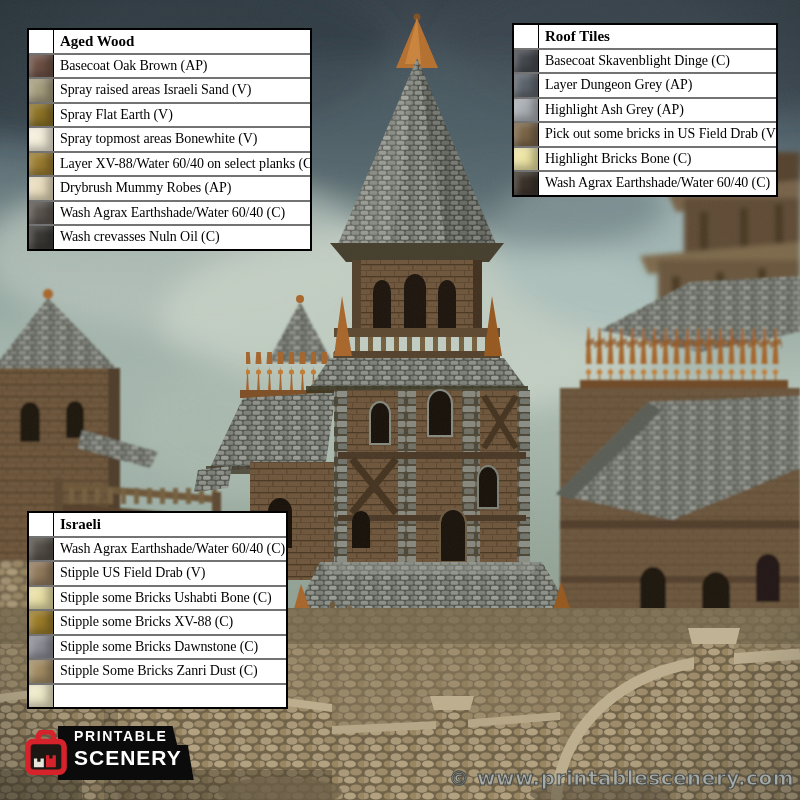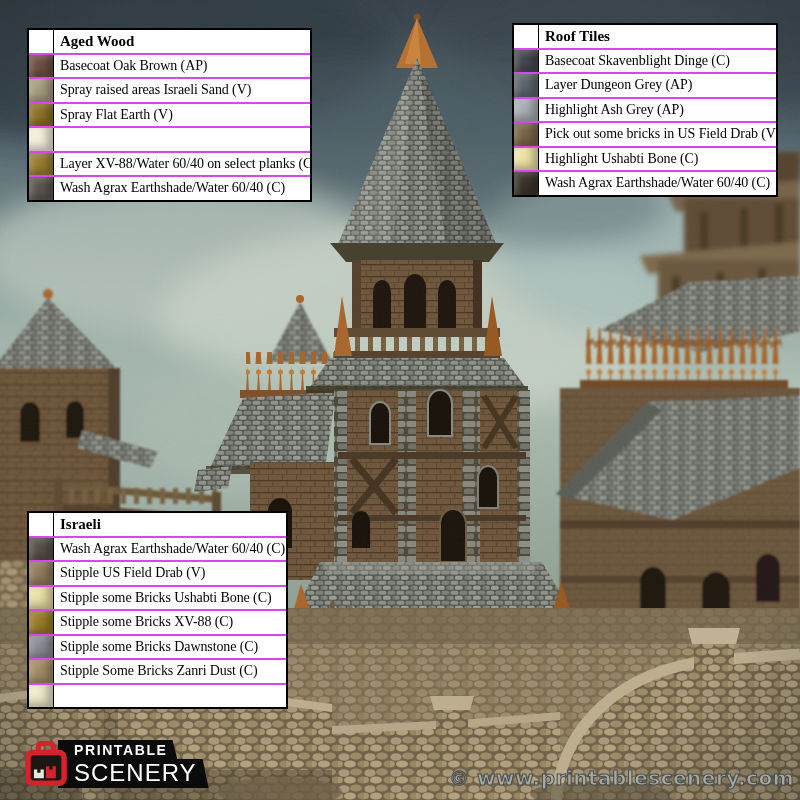--- a/index.html
+++ b/index.html
@@ -2,37 +2,37 @@
 <html><head>
 <meta charset="utf-8">
 <style>
   html,body{margin:0;padding:0;background:#222;}
   .stage{position:relative;width:800px;height:800px;overflow:hidden;background:#5a6a6e;font-family:"Liberation Sans",sans-serif;}
   .scene{position:absolute;left:0;top:0;width:800px;height:800px;display:block;}
 
   
   .paint-table{position:absolute;background:#fff;border:2px solid #000;box-sizing:border-box;
     font-family:"Liberation Serif",serif;}
-  .prow{display:flex;align-items:center;height:22.5px;border-bottom:2px solid #d946ef;}
+  .prow{display:flex;align-items:center;height:22.5px;border-bottom:2px solid #737373;}
   .prow:last-child{border-bottom:none;}
   .swatch{flex:0 0 24px;width:24px;align-self:stretch;border-right:1px solid #000;
     box-shadow:inset -6px -4px 8px rgba(0,0,0,.30), inset 4px 3px 6px rgba(255,255,255,.22);}
   .phead .swatch{background:#fff;box-shadow:none;}
   .plabel{flex:1;font-size:14px;letter-spacing:-.1px;line-height:22px;padding:0 4px 0 6px;
     white-space:nowrap;overflow:hidden;color:#000;}
   .ptitle{font-weight:bold;font-size:15px;letter-spacing:0;}
 
   
-  .logo{position:absolute;left:24px;bottom:12px;display:flex;align-items:center;}
+  .logo{position:absolute;left:24px;bottom:20px;display:flex;align-items:center;}
   .logo-icon{width:44px;height:46px;position:relative;z-index:2;flex:0 0 44px;}
   .logo-text{margin-left:-10px;display:flex;flex-direction:column;align-items:flex-start;z-index:1;}
   .strip{background:#0b0b0b;color:#fff;line-height:1;}
   .strip1{font-size:14px;font-weight:600;letter-spacing:1.6px;padding:3px 10px 3px 16px;
     clip-path:polygon(0 0,calc(100% - 5px) 0,100% 100%,0 100%);}
-  .strip2{font-size:24px;font-weight:400;letter-spacing:1px;padding:2px 12px 3px 16px;margin-top:-1px;
+  .strip2{font-size:21px;font-weight:700;letter-spacing:1px;padding:2px 12px 12px 16px;margin-top:-1px;
     clip-path:polygon(0 0,calc(100% - 6px) 0,100% 100%,0 100%);}
 
   
   .watermark{position:absolute;right:6px;bottom:10px;font-family:"DejaVu Sans",sans-serif;
     font-size:20px;font-weight:bold;color:#a9aeab;-webkit-text-stroke:1.1px #454b4c;
     letter-spacing:.5px;opacity:.92;}
 </style>
 </head>
 <body>
 
@@ -286,28 +286,37 @@
       <div class="prow">
         <span class="swatch" style="background-color: rgb(166, 157, 126);"></span>
         <span class="plabel">Spray raised areas Israeli Sand (V)</span>
       </div>
       <div class="prow">
         <span class="swatch" style="background-color: rgb(140, 114, 38);"></span>
         <span class="plabel">Spray Flat Earth (V)</span>
       </div>
       <div class="prow">
         <span class="swatch" style="background-color: rgb(244, 238, 219);"></span>
+        <span class="plabel">Spray topmost areas Bonewhite (V)</span>
       </div>
       <div class="prow">
         <span class="swatch" style="background-color: rgb(154, 124, 48);"></span>
         <span class="plabel">Layer XV-88/Water 60/40 on select planks (C)</span>
       </div>
       <div class="prow">
+        <span class="swatch" style="background-color: rgb(233, 221, 190);"></span>
+        <span class="plabel">Drybrush Mummy Robes (AP)</span>
+      </div>
+      <div class="prow">
         <span class="swatch" style="background-color: rgb(91, 85, 79);"></span>
         <span class="plabel">Wash Agrax Earthshade/Water 60/40 (C)</span>
+      </div>
+      <div class="prow">
+        <span class="swatch" style="background-color: rgb(58, 57, 53);"></span>
+        <span class="plabel">Wash crevasses Nuln Oil (C)</span>
       </div>
     </section>
 
   <section class="paint-table" style="left:512px;top:23px;width:266px;">
       <div class="prow phead">
         <span class="swatch"></span>
         <span class="plabel ptitle">Roof Tiles</span>
       </div>
       <div class="prow">
         <span class="swatch" style="background-color: rgb(69, 73, 79);"></span>
@@ -320,21 +329,21 @@
       <div class="prow">
         <span class="swatch" style="background-color: rgb(169, 174, 180);"></span>
         <span class="plabel">Highlight Ash Grey (AP)</span>
       </div>
       <div class="prow">
         <span class="swatch" style="background-color: rgb(123, 101, 71);"></span>
         <span class="plabel">Pick out some bricks in US Field Drab (V)</span>
       </div>
       <div class="prow">
         <span class="swatch" style="background-color: rgb(237, 228, 164);"></span>
-        <span class="plabel">Highlight Ushabti Bone (C)</span>
+        <span class="plabel">Highlight Bricks Bone (C)</span>
       </div>
       <div class="prow">
         <span class="swatch" style="background-color: rgb(59, 51, 43);"></span>
         <span class="plabel">Wash Agrax Earthshade/Water 60/40 (C)</span>
       </div>
     </section>
 
   <section class="paint-table" style="left:27px;top:511px;width:261px;">
       <div class="prow phead">
         <span class="swatch"></span>

